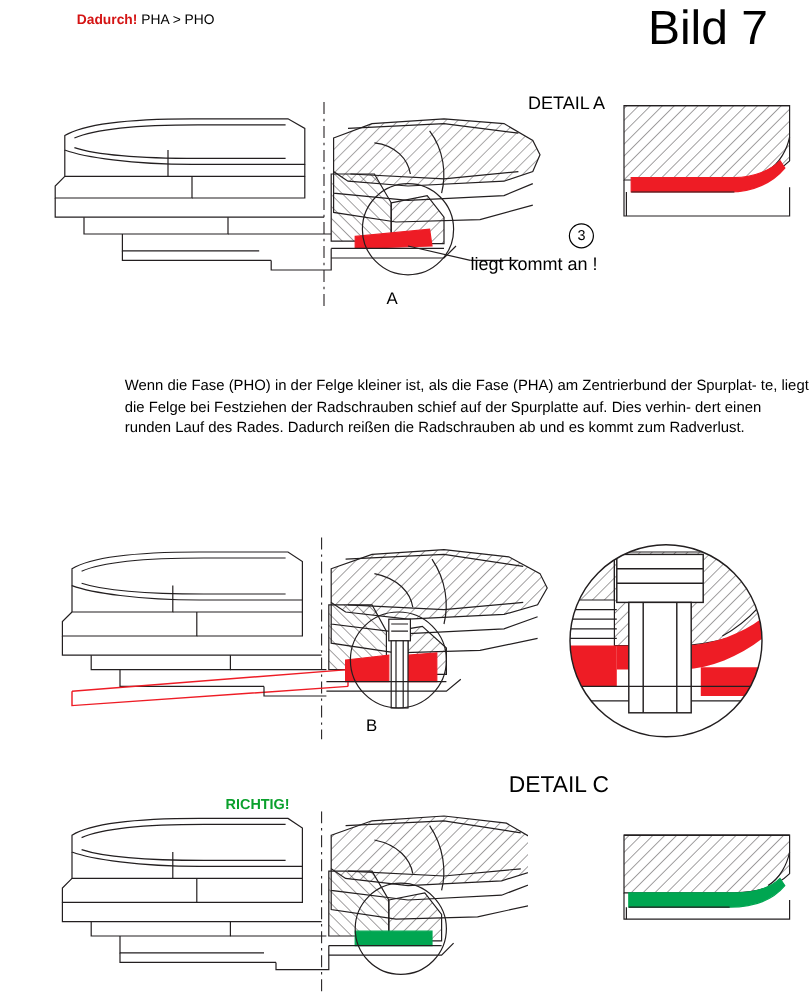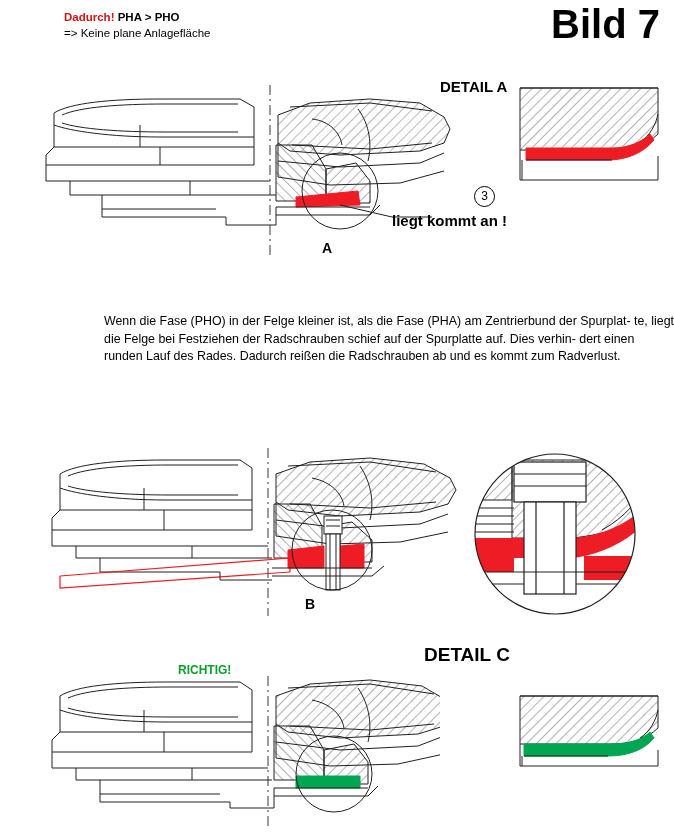--- a/index.html
+++ b/index.html
@@ -18,36 +18,36 @@
   .abs { position: absolute; }
 
   
   #note-wrong {
     left: 64px; top: 10px; width: 330px;
     font-size: 11.5px; line-height: 15px;
   }
   #note-wrong .kw {
     color: #d41414; font-weight: bold;
   }
-  #note-wrong .rest { color: #000; font-weight: bold; }
+  #note-wrong .rest { color: #000; font-weight: normal; }
   #note-wrong .line2 { display: block; margin-top: 1px; }
 
   #bild-title {
-    right: 14px; top: 2px;
-    font-size: 40px; font-weight: bold;
+    right: 34px; top: 2px;
+    font-size: 40px; font-weight: normal;
     letter-spacing: 0px;
     font-family: "Liberation Sans", sans-serif;
   }
 
   
-  .lbl { font-size: 14px; font-weight: bold; }
+  .lbl { font-size: 14px; }
   #detail-a-label { left: 440px; top: 78px; font-size: 15px; }
   #detail-c-label { left: 424px; top: 644px; font-size: 19px; }
   #richtig-label {
-    left: 178px; top: 663px; font-size: 12px; font-weight: bold; color: #0aa02c;
+    left: 188px; top: 663px; font-size: 12px; font-weight: bold; color: #0aa02c;
   }
   #liegt-nicht-an {
     left: 392px; top: 212px; font-size: 15px;
   }
   #callout-a { left: 322px; top: 240px; font-size: 14px; }
   #callout-b { left: 305px; top: 596px; font-size: 14px; }
   #circle-three {
     left: 474px; top: 186px;
     width: 19px; height: 19px; border: 1.3px solid #000; border-radius: 50%;
     font-size: 12px; line-height: 18px; text-align: center;
@@ -63,21 +63,20 @@
 
   
   svg { display: block; }
   .dia { position: absolute; }
 </style>
 </head>
 <body>
 
 <div class="abs" id="note-wrong">
   <span class="kw">Dadurch!</span><span class="rest"> PHA &gt; PHO</span>
-  <span class="line2">=&gt; Keine plane Anlagefläche</span>
 </div>
 
 <div class="abs" id="bild-title">Bild 7</div>
 
 <div class="dia" style="left:40px; top:85px;">
 <svg width="470" height="180" viewBox="0 0 470 180" xmlns="http://www.w3.org/2000/svg">
   <defs>
     <pattern id="hatchA" width="7" height="7" patternUnits="userSpaceOnUse" patternTransform="rotate(45)">
       <line x1="0" y1="0" x2="0" y2="7" stroke="#231f20" stroke-width="0.7"></line>
     </pattern>

